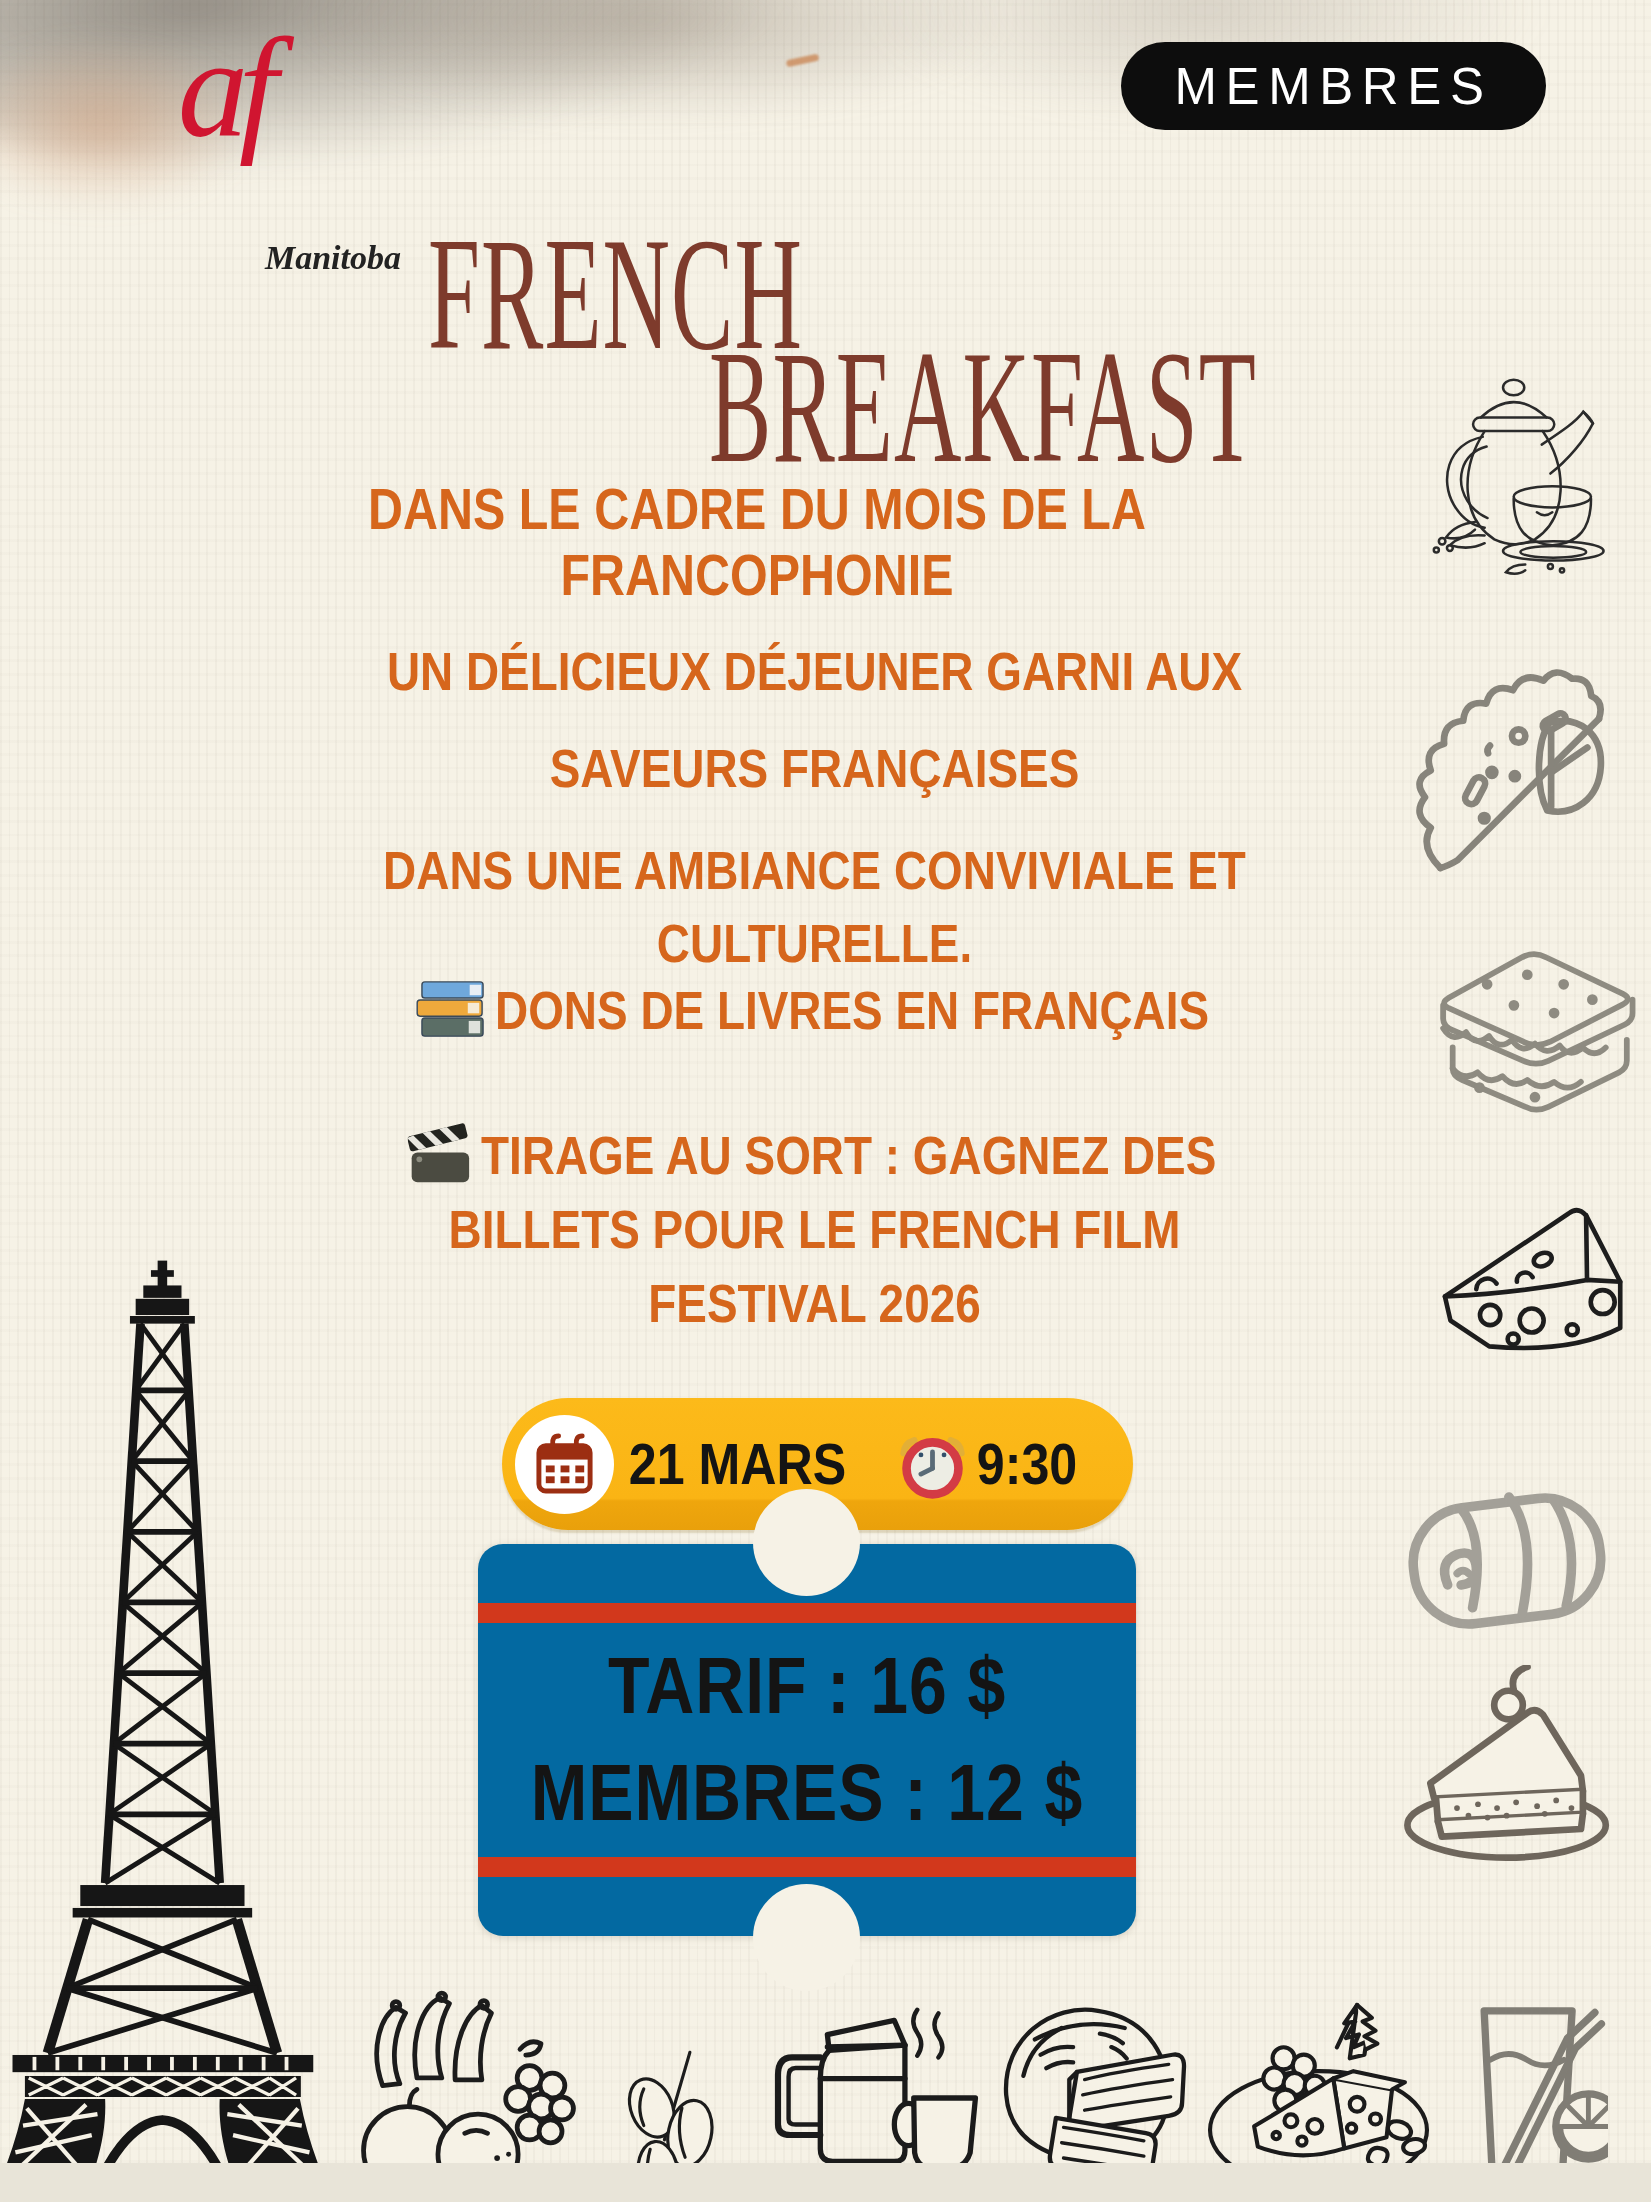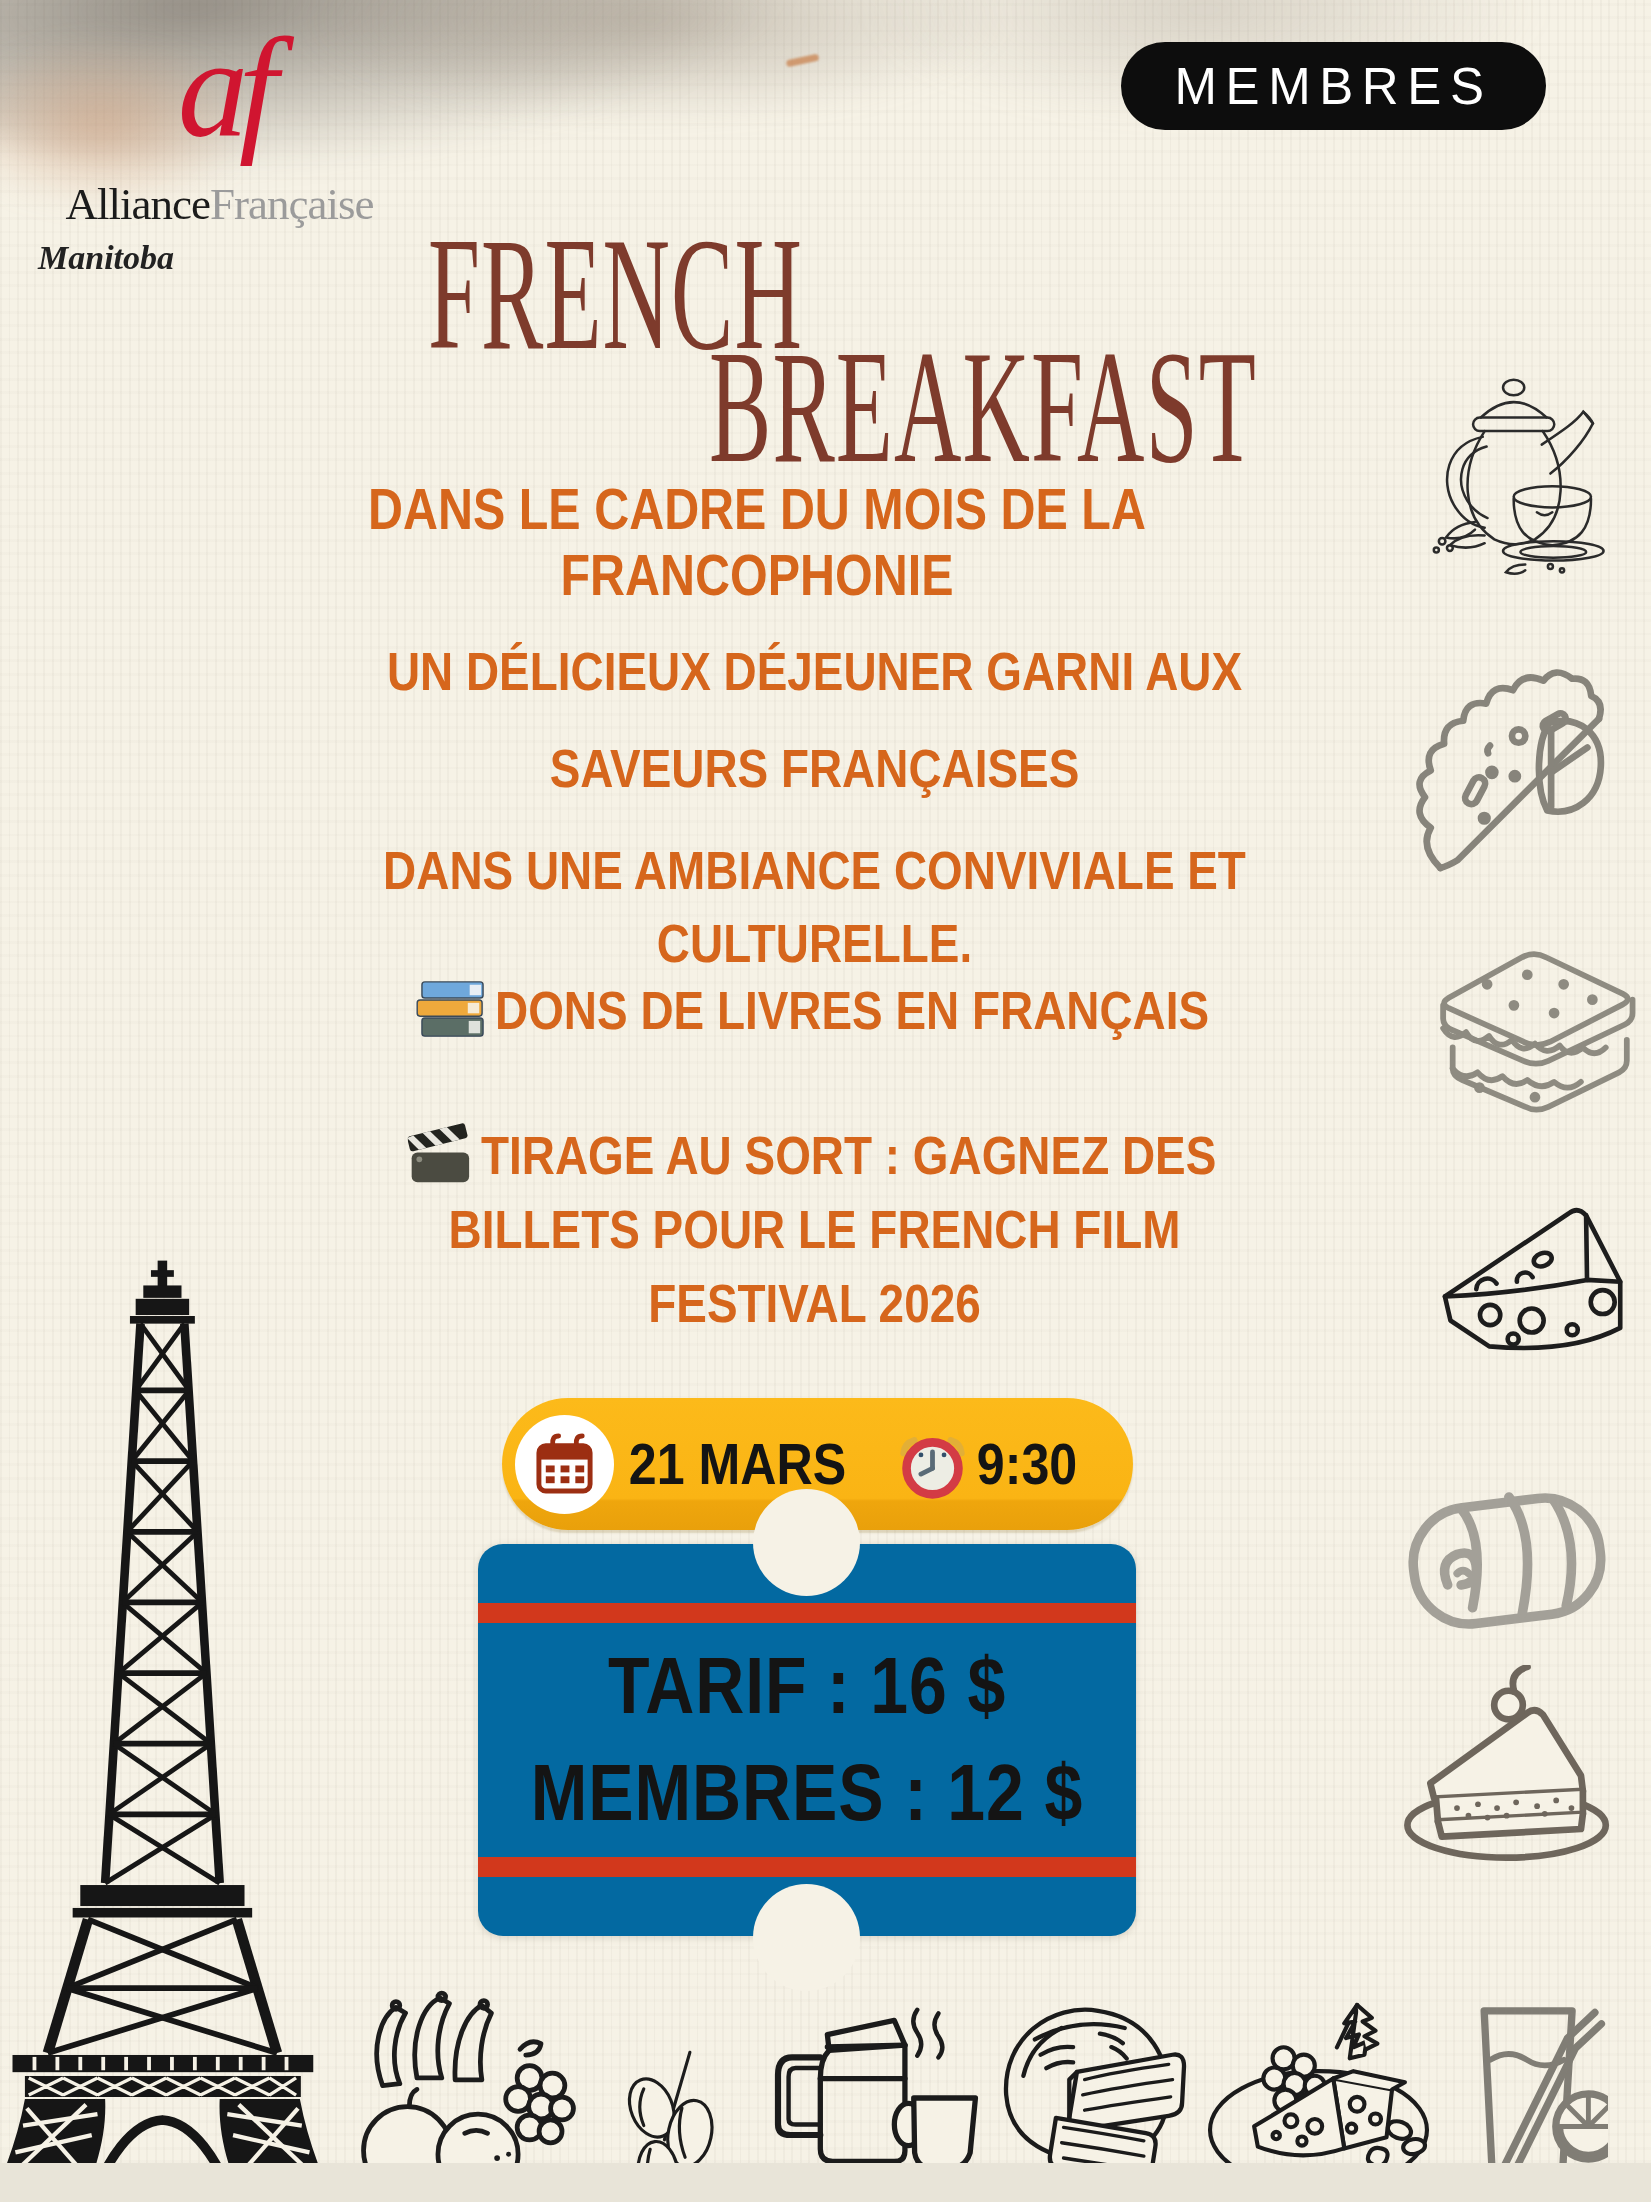--- a/index.html
+++ b/index.html
@@ -22,21 +22,21 @@
 
   .abs{position:absolute;}
 
   
   .af{left:161px;top:17px;width:124px;font-family:"Liberation Serif",serif;font-style:italic;
       font-size:141px;line-height:143px;color:#D01530;letter-spacing:-9.6px;text-align:center;}
   .af-name{left:38px;top:178px;width:363px;font-family:"Liberation Serif",serif;font-size:45px;
       letter-spacing:-1px;text-align:center;white-space:nowrap;}
   .af-name .p1{color:#1b1b1b;} .af-name .p2{color:#9b9b9b;}
   .af-region{left:38px;top:239px;width:363px;font-family:"Liberation Serif",serif;font-style:italic;
-      font-weight:bold;font-size:34px;color:#222;text-align:left;}
+      font-weight:bold;font-size:34px;color:#222;text-align:right;}
 
   
   .badge{left:1121px;top:42px;width:425px;height:88px;background:#0D0D0D;border-radius:44px;
       display:flex;align-items:center;justify-content:center;}
   .badge span{color:#fff;font-size:51px;letter-spacing:8.6px;font-weight:400;}
 
   
   .title{font-family:"Liberation Serif",serif;color:#7E3B2C;font-size:161px;line-height:161px;
       white-space:nowrap;transform:scaleX(0.58);transform-origin:left top;letter-spacing:1.9px;}
   .t1{left:428px;top:214px;} .t2{left:709px;top:327px;}
@@ -79,21 +79,20 @@
 
 <div class="poster">
   <div class="streaks"></div>
   <div class="smudge sm1"></div>
   <div class="smudge sm2"></div>
   <div class="smudge sm3"></div>
   <div class="smudge sm4"></div>
   <div class="fleck"></div>
 
   <div class="abs af">af</div>
-  <div class="abs af-name"><span class="p1">Alliance</span><span class="p2">Française</span></div>
   <div class="abs af-region">Manitoba</div>
 
   <div class="abs badge">
     <span>MEMBRES</span>
   </div>
 
   <div class="abs title t1">FRENCH</div>
   <div class="abs title t2">BREAKFAST</div>
 
   <div class="abs orange subtitle">DANS LE CADRE DU MOIS DE LA FRANCOPHONIE</div>

